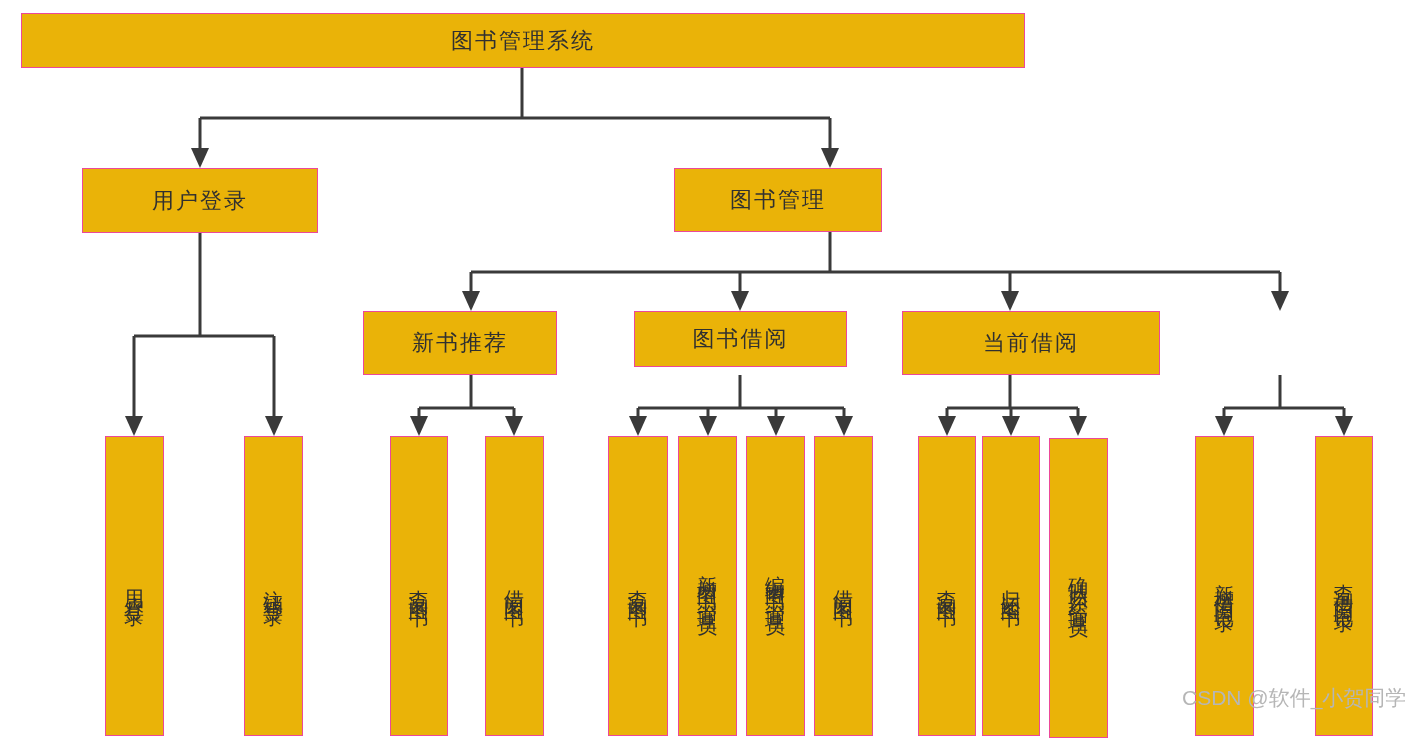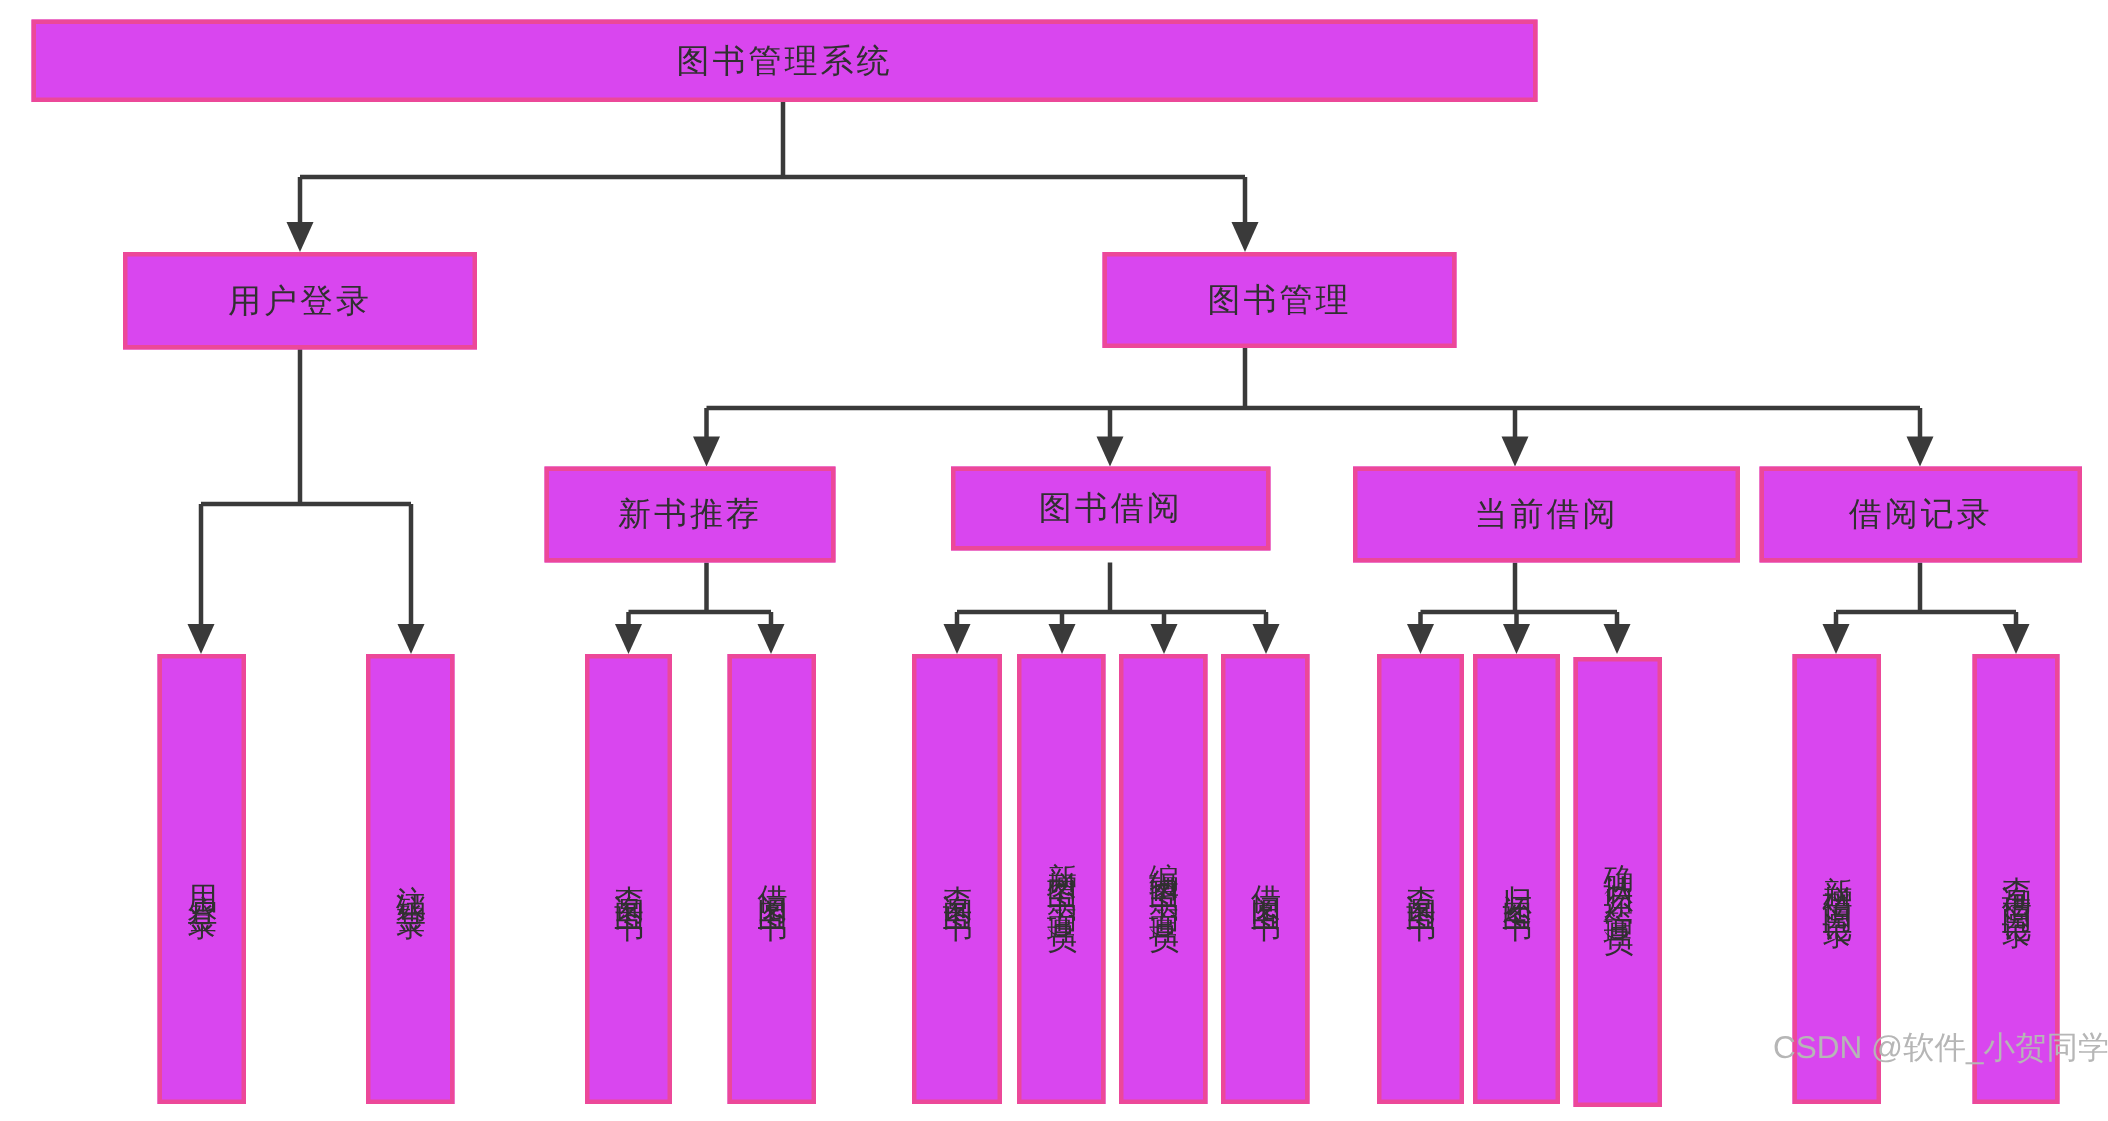--- a/index.html
+++ b/index.html
@@ -9,22 +9,22 @@
     background:#ffffff;
     font-family:"Liberation Sans","DejaVu Sans",sans-serif;
     overflow:hidden;
   }
   .wires{position:absolute;left:0;top:0;width:1405px;height:747px;}
   .wires path{stroke:#3a3a3a;stroke-width:3;fill:none;}
   .wires polygon{fill:#3a3a3a;}
   .box{
     position:absolute;
     box-sizing:border-box;
-    border:3px solid #ec4899;
-    background:#d946ef;
+    border:1px solid #ec4899;
+    background:#eab308;
     display:flex;align-items:center;justify-content:center;
     color:#303030;
   }
   .hbox span{
     font-size:22px;
     letter-spacing:2px;
     white-space:nowrap;
   }
   .vbox span{
     writing-mode:vertical-rl;
@@ -90,35 +90,32 @@
     </g>
   </svg>
 
   <div class="box hbox" style="left:21px;top:13px;width:1004px;height:55px">
     <span>图书管理系统</span>
   </div>
 
   <div class="box hbox" style="left:82px;top:168px;width:236px;height:65px">
     <span>用户登录</span>
   </div>
-  <div class="box hbox" style="left:735px;top:168px;width:236px;height:64px">
+  <div class="box hbox" style="left:674px;top:168px;width:208px;height:64px">
     <span>图书管理</span>
   </div>
 
   <div class="box hbox" style="left:363px;top:311px;width:194px;height:64px">
     <span>新书推荐</span>
   </div>
   <div class="box hbox" style="left:634px;top:311px;width:213px;height:56px">
     <span>图书借阅</span>
   </div>
   <div class="box hbox" style="left:902px;top:311px;width:258px;height:64px">
     <span>当前借阅</span>
-  </div>
-  <div class="box hbox" style="left:1173px;top:311px;width:215px;height:64px">
-    <span>借阅记录</span>
   </div>
 
   <div class="box vbox" style="left:105px;top:436px;width:59px;height:300px">
     <span>用户登录</span>
   </div>
   <div class="box vbox" style="left:244px;top:436px;width:59px;height:300px">
     <span>注销登录</span>
   </div>
 
   <div class="box vbox" style="left:390px;top:436px;width:58px;height:300px">

